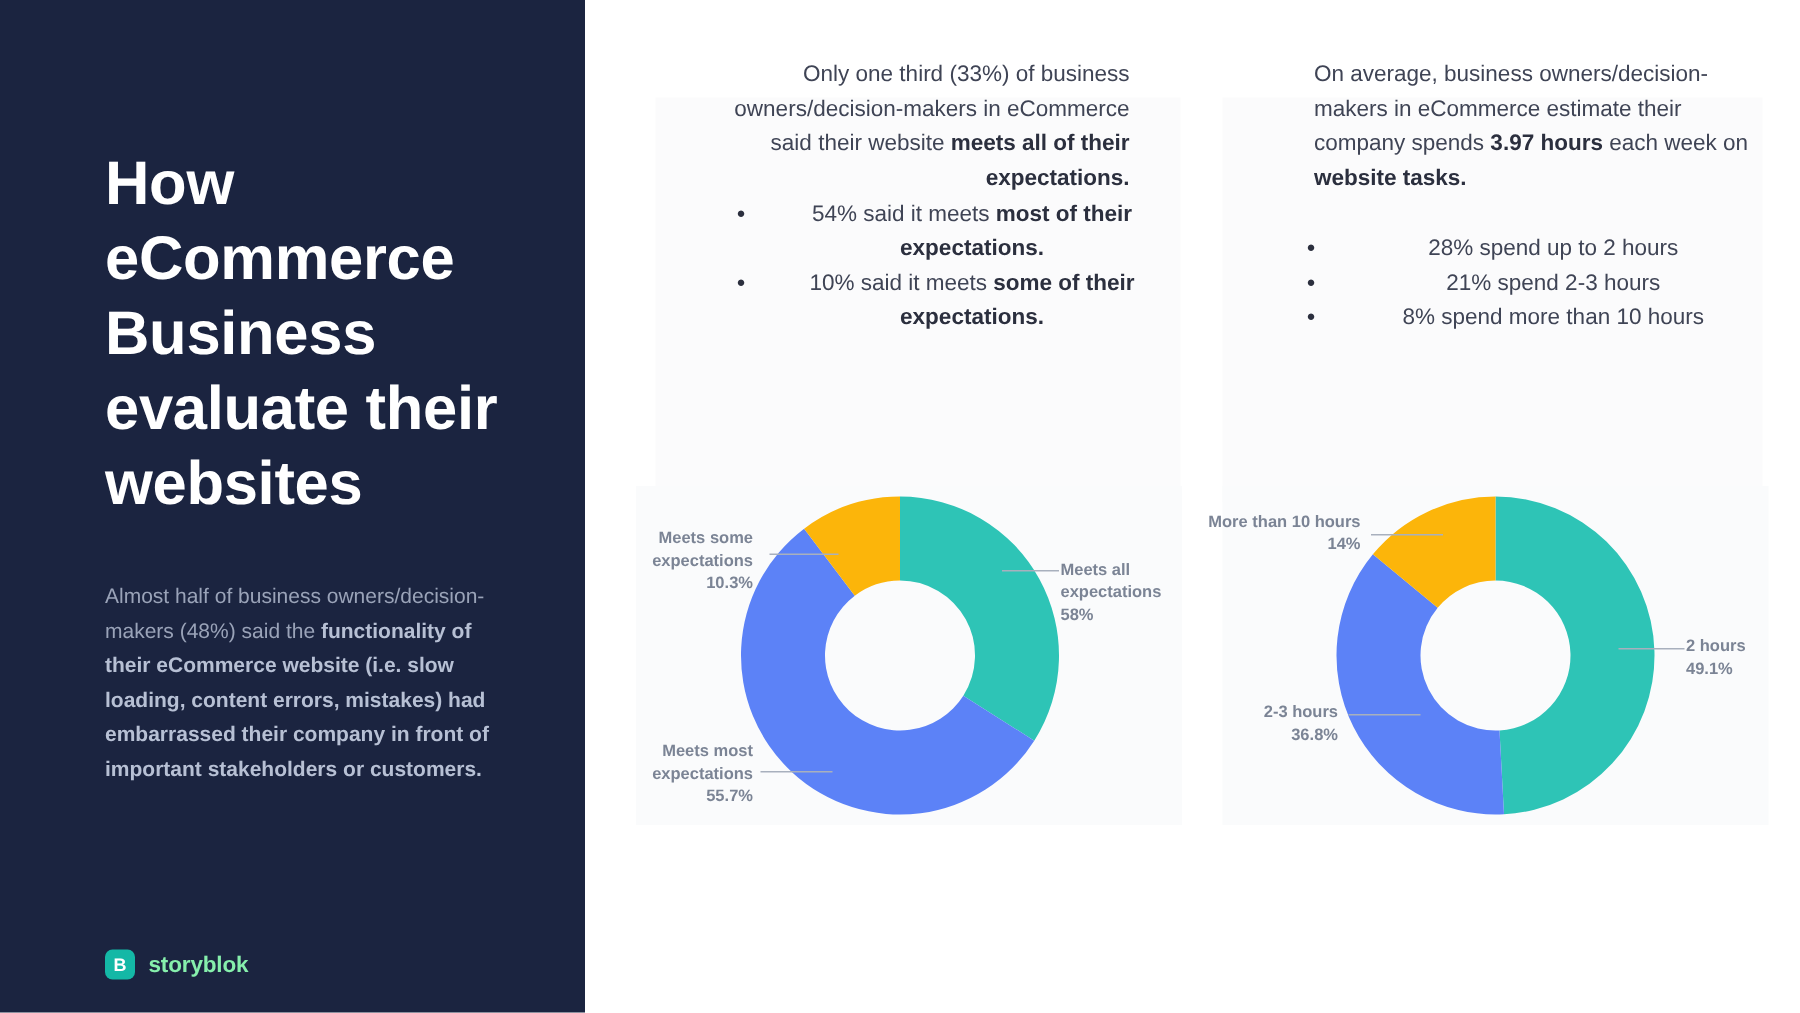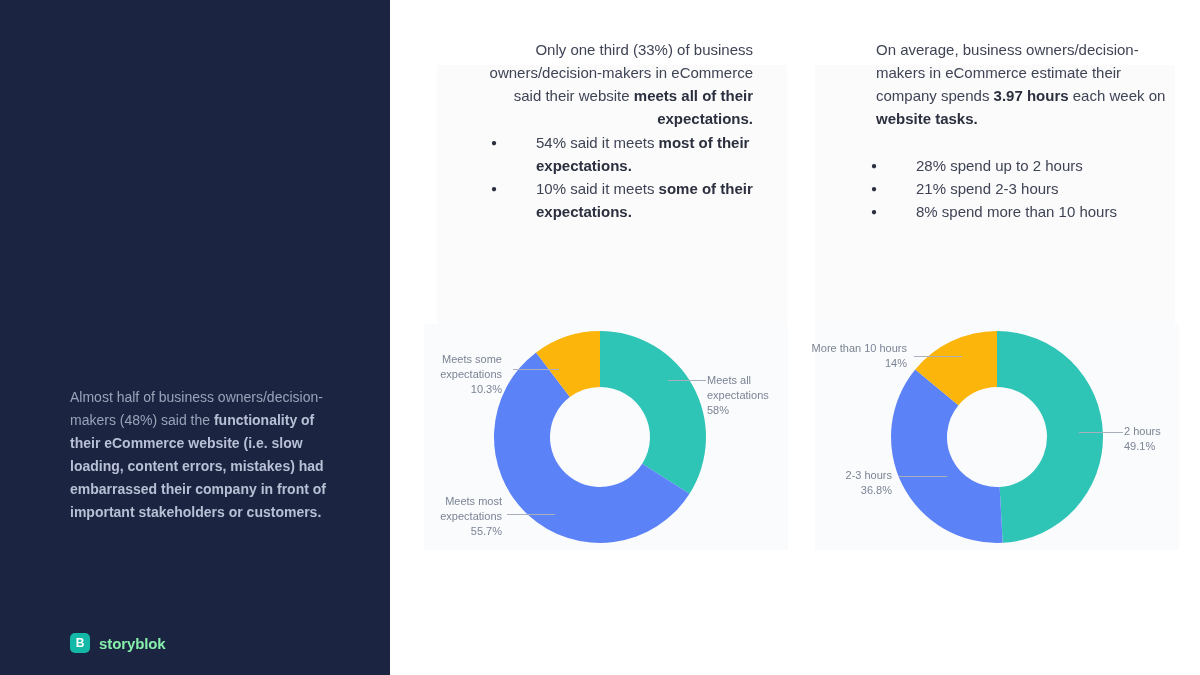--- a/index.html
+++ b/index.html
@@ -70,21 +70,21 @@
   .para.right{left:486px;top:38px;width:290px;}
 
   ul.bullets{
     margin:0;padding:0;list-style:none;
     position:absolute;
     font-size:15px;line-height:23px;color:#3f4455;
   }
   ul.bullets.left{left:85px;top:131px;width:285px;}
   ul.bullets.right{left:465px;top:154px;width:300px;}
   ul.bullets li{
-    position:relative;padding-left:61px;margin-bottom:0px;
+    position:relative;padding-left:61px;margin-bottom:0px;text-align:center;
   }
   ul.bullets li::before{
     content:"\25CF";
     position:absolute;left:16px;top:0;font-size:10px;color:#2b2f3e;line-height:23px;
   }
   ul.bullets b{font-weight:700;color:#2b2f3e;}
 
   
   .chart-card{
     position:absolute;top:324px;height:226px;
@@ -97,36 +97,37 @@
   .chart-wrap.w1{left:20px;}
   .chart-wrap.w2{left:412px;}
 
   .donut{
     position:absolute;left:0;top:0;
   }
 
   .clabel{
     position:absolute;
     font-size:11px;line-height:15px;
-    color:#7b8495;font-weight:400;
+    color:#7b8495;font-weight:700;
     white-space:pre-line;
   }
   .clabel.r{text-align:right;}
   .clabel.l{text-align:left;}
 
   .leader{
     position:absolute;background:#a8b0bd;height:1px;
   }
 </style>
 </head>
 <body>
 
 <div class="slide">
 
   <div class="sidebar">
+    <div class="sidebar-title">How eCommerce Business evaluate their websites</div>
 
     <div class="sidebar-body">
       <span>Almost half of business owners/decision-makers (48%) said the </span><b>functionality of their eCommerce website (i.e. slow loading, content errors, mistakes) had embarrassed their company in front of important stakeholders or customers.</b>
     </div>
 
     <div class="logo">
       <div class="logo-mark">B</div>
       <div class="logo-text">storyblok</div>
     </div>
   </div>

